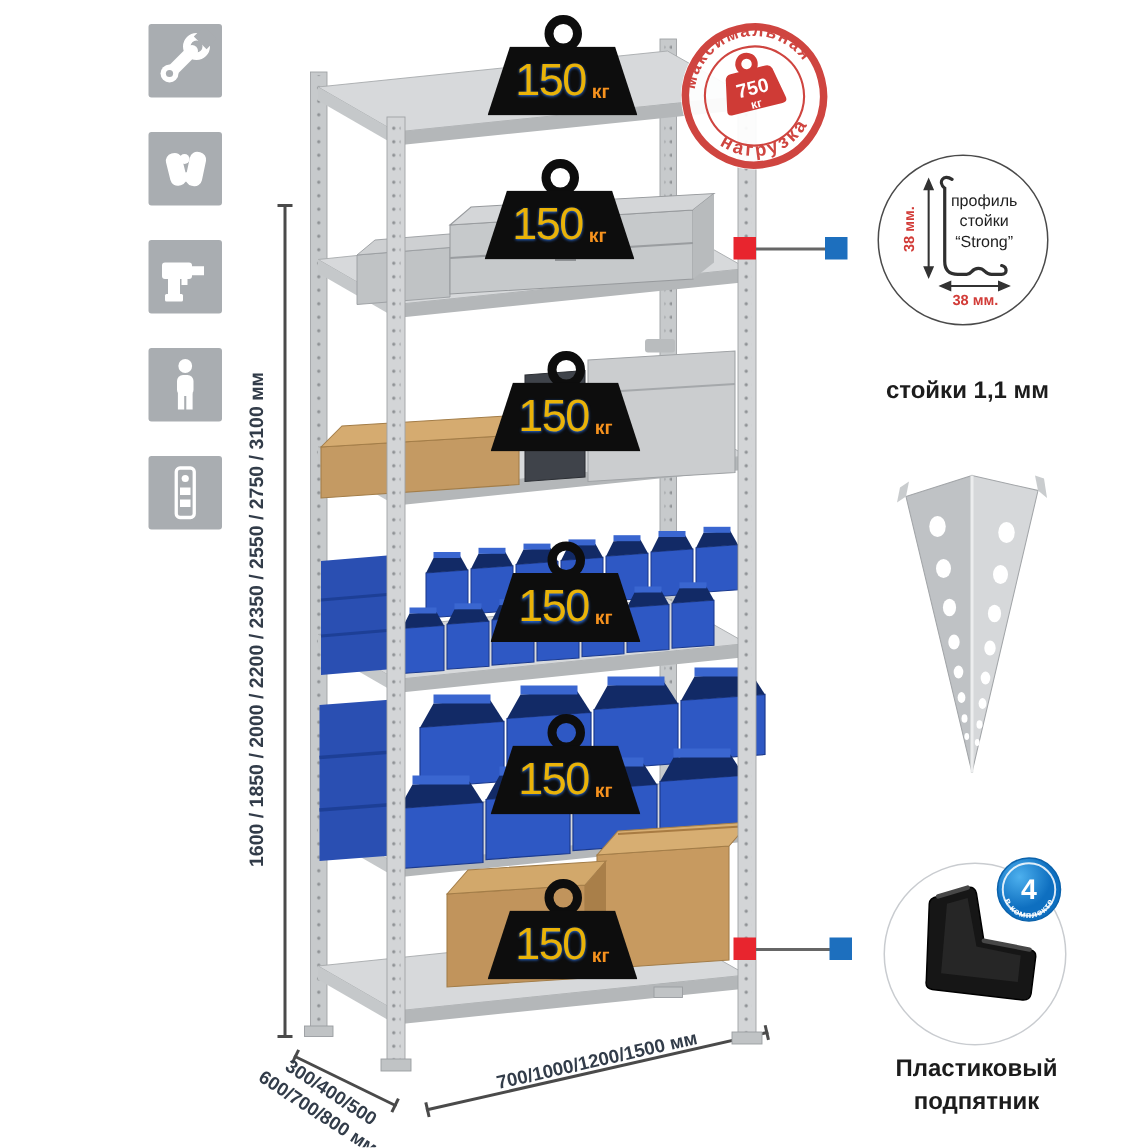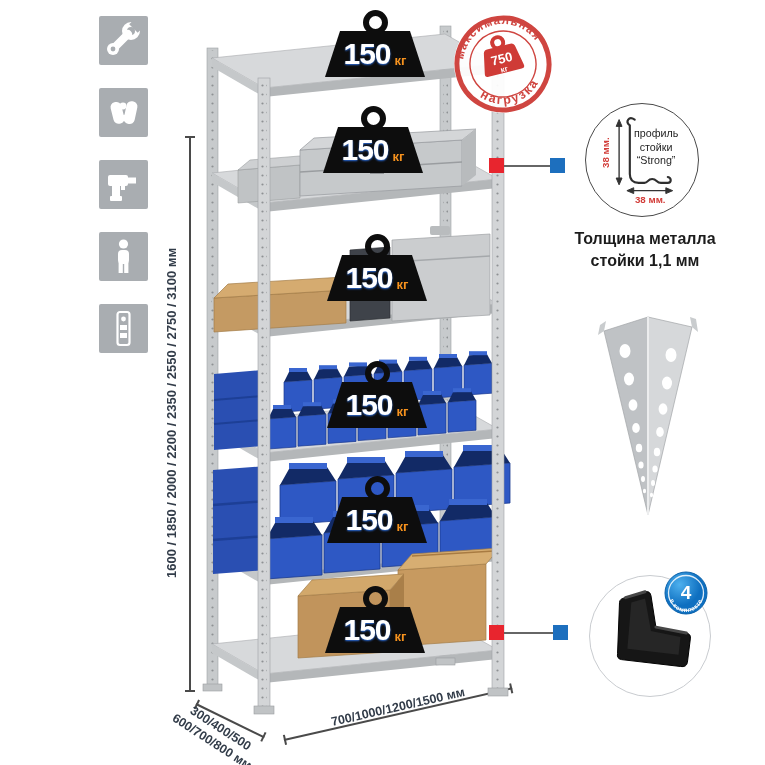--- a/index.html
+++ b/index.html
@@ -21,21 +21,21 @@
   .dim-tick-line::before,.dim-tick-line::after{content:"";position:absolute;top:-4px;width:2px;height:10px;background:#4a4a4a;}
   .dim-tick-line::before{left:0;} .dim-tick-line::after{right:0;}
 
   
   .weight{position:absolute;width:100px;text-align:center;z-index:6;}
   .weight .ring{display:block;width:13px;height:13px;border:6px solid #0d0d0d;border-radius:50%;
                 margin:0 auto -4px auto;background:transparent;}
   .weight .plate{position:relative;width:100px;height:46px;background:#0d0d0d;
                  clip-path:polygon(15% 0,85% 0,100% 100%,0 100%);
                  display:flex;align-items:center;justify-content:center;}
-  .weight .num{color:#ffffff;font-size:30px;font-weight:bold;letter-spacing:-1px;
+  .weight .num{color:#eab308;font-size:30px;font-weight:normal;letter-spacing:-1px;
                text-shadow:0 1px 2px #2a6bd8;}
   .weight .unit{color:#f6921e;font-size:13px;font-weight:bold;margin-left:4px;transform:translateY(6px);}
 
   
   .sq{position:absolute;width:15px;height:15px;z-index:5;}
   .sq.red{background:#e8252e;} .sq.blue{background:#1d6fbe;}
   .callout-line{position:absolute;height:2px;background:#666;z-index:4;}
 
   
   .detail-circle{position:absolute;border-radius:50%;background:#fff;box-sizing:border-box;}
@@ -334,21 +334,21 @@
       </g>
       <text x="66" y="102" font-size="10" font-weight="bold" fill="#d23c38" text-anchor="middle">38 мм.</text>
       <g font-size="11" fill="#1f1f1f" text-anchor="middle">
         <text x="72" y="34">профиль</text>
         <text x="72" y="48">стойки</text>
         <text x="72" y="62">“Strong”</text>
       </g>
     </svg>
   </div>
   <div class="caption" style="left:562px;top:228px;width:166px">
-    <span>Толщина металла</span><br>
+    <br>
     <span>стойки 1,1 мм</span>
   </div>
 
   <svg class="abs" style="left:592px;top:305px" width="112" height="225" viewBox="0 0 112 225">
     <polygon points="12,26 56,12 56,210" fill="#bfc2c5" stroke="#a2a5a8" stroke-width="0.7"></polygon>
     <polygon points="56,12 100,22 56,210" fill="#d6d8da" stroke="#a2a5a8" stroke-width="0.7"></polygon>
     <polygon points="6,30 12,26 14,16 8,20" fill="#c9ccce"></polygon>
     <polygon points="100,22 106,27 104,14 98,12" fill="#c9ccce"></polygon>
     <line x1="56" y1="12" x2="56" y2="210" stroke="#ecedee" stroke-width="2"></line>
     <g fill="#ffffff">
@@ -388,14 +388,18 @@
         <path id="badgeArc" d="M 6,25 A 17,17 0 0 0 40,25"></path>
       </defs>
       <circle cx="23" cy="23" r="21" fill="url(#badgeGrad)" stroke="#0b62ab" stroke-width="1"></circle>
       <circle cx="23" cy="23" r="17.5" fill="none" stroke="rgba(255,255,255,0.85)" stroke-width="1.3"></circle>
       <text x="23" y="29" text-anchor="middle" font-size="19" font-weight="bold" fill="#fff">4</text>
       <text font-size="6" font-weight="bold" fill="#fff" letter-spacing="0.6">
         <textPath href="#badgeArc" startOffset="50%" text-anchor="middle">в комплекте</textPath>
       </text>
     </svg>
   </div>
+  <div class="caption" style="left:568px;top:702px;width:166px">
+    <span>Пластиковый</span><br>
+    <span>подпятник</span>
+  </div>
 
 </div>
 
 </body></html>

